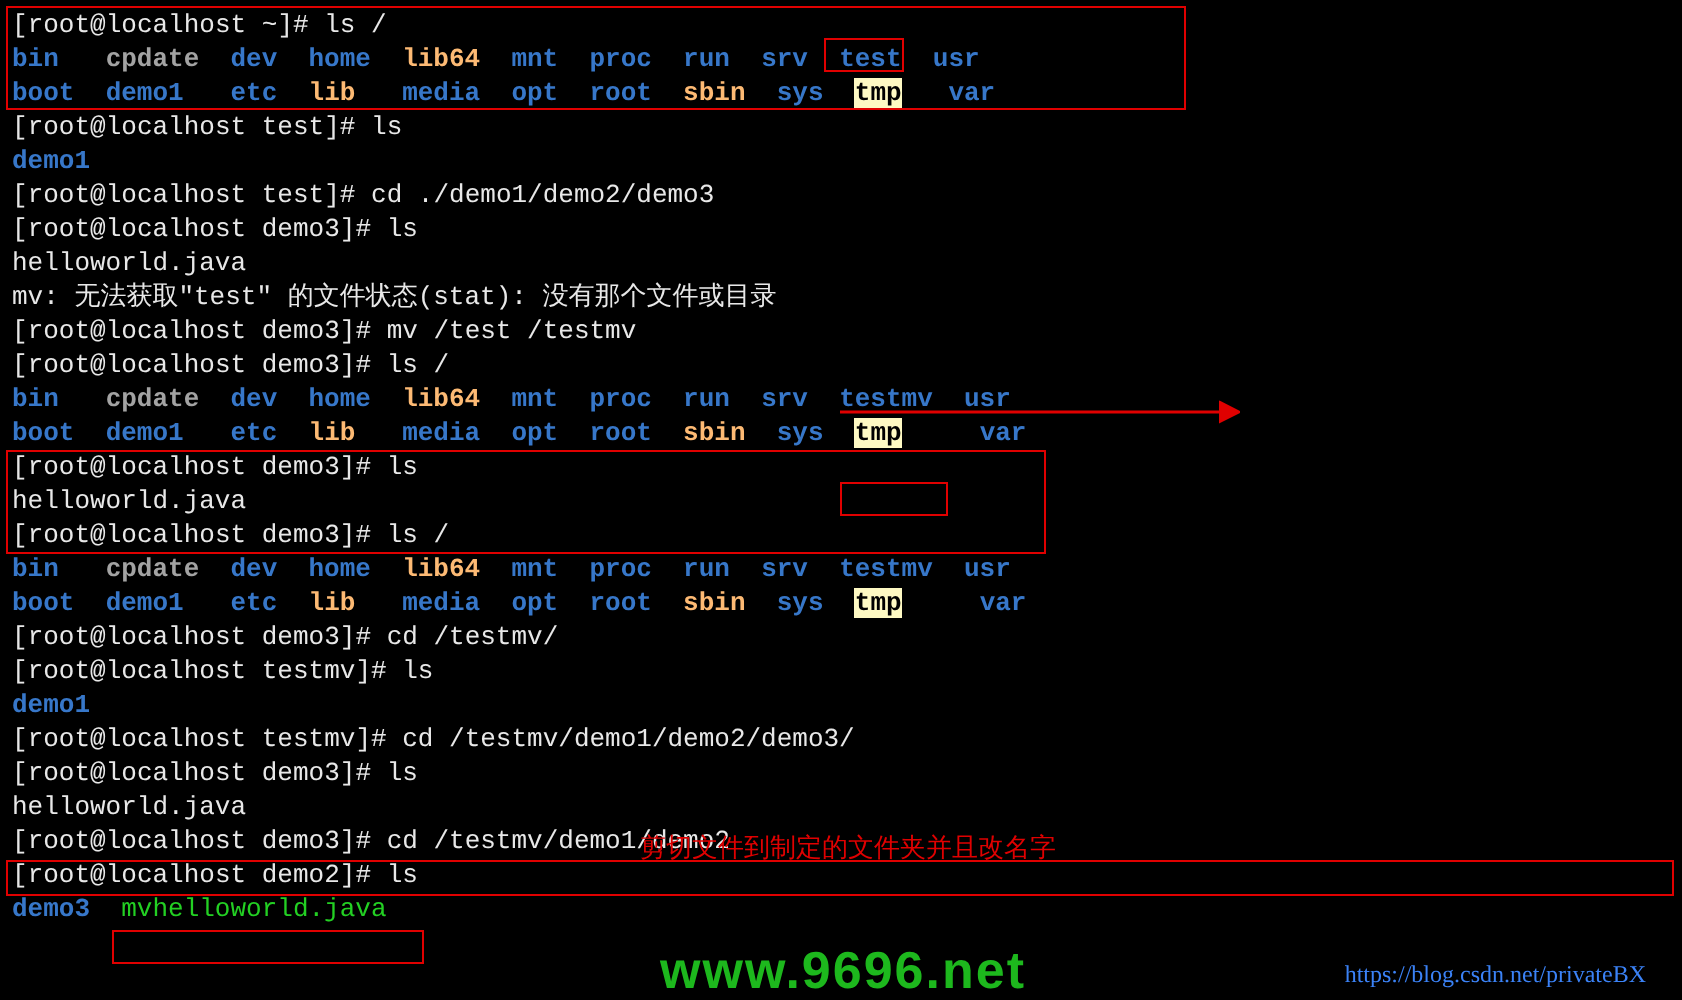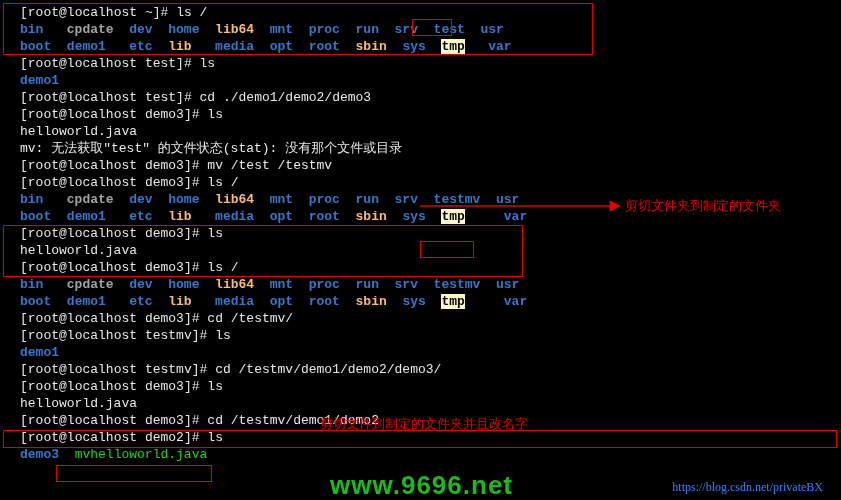--- a/index.html
+++ b/index.html
@@ -1,16 +1,16 @@
 <!DOCTYPE html>
 <html><head>
 <meta charset="utf-8">
 <style>
   html,body{margin:0;padding:0;background:#000;color:#ccc;font-family:"Courier New",monospace;font-size:13px;line-height:17px;width:841px;height:500px;overflow:hidden}
-  .term{position:relative;width:841px;height:500px;padding:4px 20px;box-sizing:border-box}
+  .term{position:relative;width:841px;height:500px;padding:4px 6px;box-sizing:border-box}
   .line{white-space:pre}
   .w{color:#e8e8e8}
   .b{color:#a3a3a3;font-weight:bold}
   .bd{color:#3777c9;font-weight:bold}
   .c{color:#fdba74;font-weight:bold}
   .g{color:#23d023}
   .hi{background:#fef9c3;color:#000;font-weight:bold}
   .box{border:1px solid #e00000;position:absolute;box-sizing:border-box;pointer-events:none}
   .ann{color:#e00000;position:absolute;font-family:"SimSun","Songti SC",serif;font-size:13px}
   .arrow{position:absolute;stroke:#e00000;fill:#e00000}
@@ -83,19 +83,18 @@
 <div class="box" style="left:3px;top:225px;width:520px;height:52px"></div>
 <div class="box" style="left:420px;top:241px;width:54px;height:17px"></div>
 <div class="box" style="left:3px;top:430px;width:834px;height:18px"></div>
 <div class="box" style="left:56px;top:465px;width:156px;height:17px"></div>
 
 <svg class="arrow" style="left:420px;top:200px;width:200px;height:12px">
       <line x1="0" y1="6" x2="190" y2="6" stroke="#e00000" stroke-width="1.5"></line>
       <polygon points="190,1 200,6 190,11"></polygon>
     </svg>
 
-<div class="ann" style="left:625px;top:197px">剪切文件夹到制定的文件夹</div>
 <div class="ann" style="left:320px;top:415px">剪切文件到制定的文件夹并且改名字</div>
 
 <div class="logo">www.9696.net</div>
 <div class="watermark">https://blog.csdn.net/privateBX</div>
 
 </div>
 
 </body></html>

